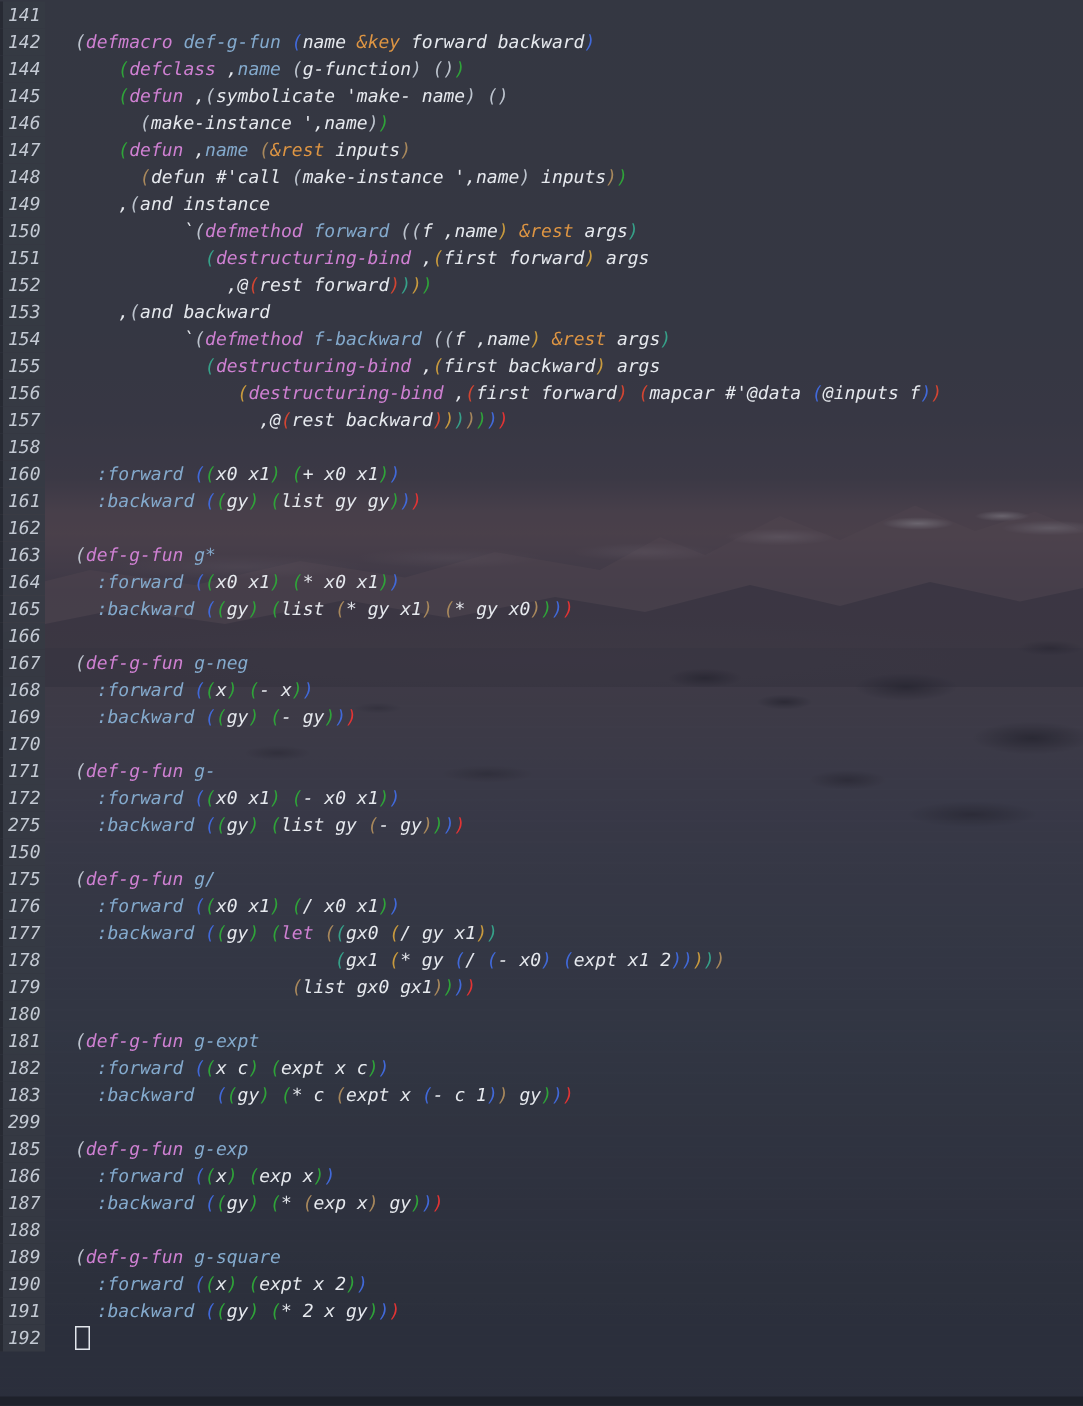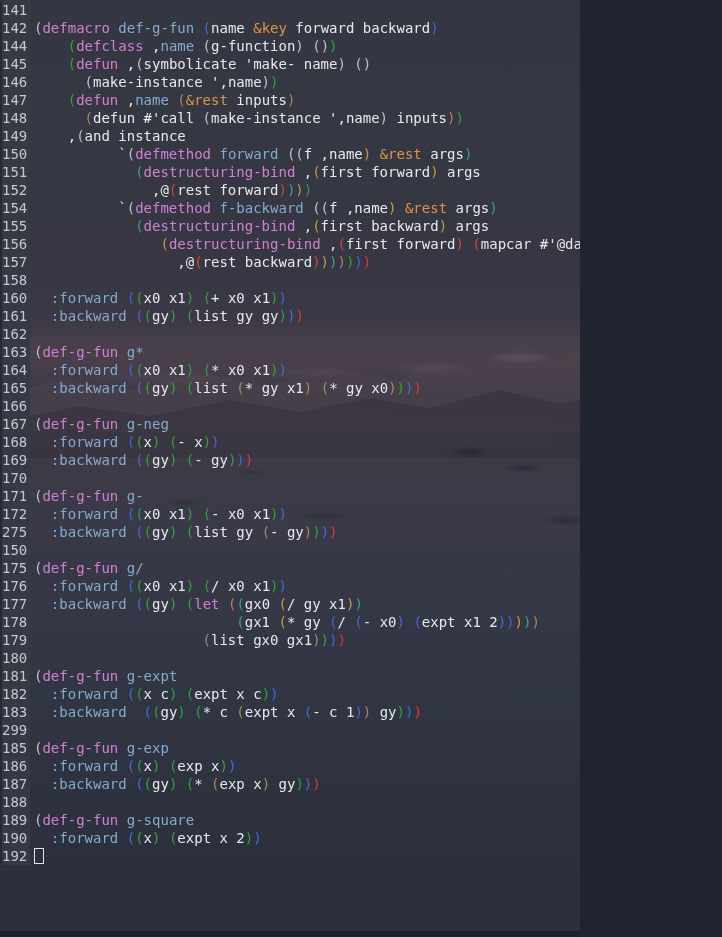--- a/index.html
+++ b/index.html
@@ -1,19 +1,19 @@
 <!DOCTYPE html>
 <html><head>
 <meta charset="utf-8">
 <style>
   html,body{margin:0;padding:0;background:#20242e;}
   #screen{
-    position:relative;width:580px;height:937px;overflow:hidden;
+    position:relative;width:722px;height:937px;overflow:hidden;
     font-family:"DejaVu Sans Mono","Liberation Mono",monospace;
-    font-size:14px;line-height:18px;
+    font-size:12px;line-height:18px;font-style:italic;
   }
   
   .bg-base{position:absolute;inset:0;
     background:linear-gradient(180deg,
       #3f434e 0%, #414350 22%, #464452 30%, #4f4756 34%,
       #6a5560 36.5%, #6f5761 38%, #544758 42%,
       #564a57 46%, #514a59 52%, #474659 58%,
       #3e4353 66%, #394050 74%, #323847 84%, #2c3240 94%, #293040 100%);}
   .ridge-far{position:absolute;inset:0;background:#7a606a;opacity:.5;
     clip-path:polygon(0 395px,60px 380px,130px 390px,200px 374px,270px 385px,330px 368px,400px 380px,440px 358px,470px 370px,520px 344px,560px 360px,610px 337px,650px 354px,690px 341px,722px 354px,722px 432px,0 432px);}
@@ -41,21 +41,21 @@
     radial-gradient(ellipse 500px 40px at 50% 440px, rgba(120,95,110,.12), transparent 75%);}
   .water-lines{position:absolute;left:0;right:0;top:470px;bottom:0;opacity:.5;
     background:repeating-linear-gradient(180deg, rgba(255,255,255,.025) 0 1px, transparent 1px 7px);}
   .tint{position:absolute;inset:0;background:rgba(43,46,56,.55);}
   .bottom-edge{position:absolute;left:0;right:0;bottom:0;height:6px;background:rgba(28,31,40,.85);}
   
   #editor{position:absolute;inset:0;padding-top:1px;cursor:text;}
   .row{display:flex;height:18px;}
   .ln{flex:0 0 30px;width:30px;box-sizing:border-box;text-align:right;padding-right:3px;
       color:#c3c9d3;background:rgba(54,58,68,.93);border-left:2px solid rgba(38,41,50,.9);}
-  .code{white-space:pre;padding-left:4px;color:#e6e9ee;}
+  .code{white-space:pre;padding-left:4px;color:#e6e9ee;margin-left:16px;}
   
   .c-w{color:#e6e9ee;}
   .c-k{color:#cf80d2;}
   .c-f{color:#84aacd;}
   .c-o{color:#de9543;}
   .c-p0{color:#bcc3cd;}
   .c-p1r{color:#e23434;}
   .c-pb{color:#4169d9;}
   .c-pg{color:#2fa339;}
   .c-pt{color:#a8885c;}
@@ -115,20 +115,24 @@
       </div>
       <div class="row">
         <div class="ln">151</div>
         <div class="code"><span class="c-w">            </span><span class="c-pteal">(</span><span class="c-k">destructuring-bind</span><span class="c-w"> ,</span><span class="c-pgold">(</span><span class="c-w">first forward</span><span class="c-pgold">)</span><span class="c-w"> args</span></div>
       </div>
       <div class="row">
         <div class="ln">152</div>
         <div class="code"><span class="c-w">              ,@</span><span class="c-pred">(</span><span class="c-w">rest forward</span><span class="c-pred">)</span><span class="c-pteal">)</span><span class="c-pgold">)</span><span class="c-pg">)</span></div>
       </div>
       <div class="row">
+        <div class="ln">153</div>
+        <div class="code"><span class="c-w">    ,</span><span class="c-p0">(</span><span class="c-w">and backward</span></div>
+      </div>
+      <div class="row">
         <div class="ln">154</div>
         <div class="code"><span class="c-w">          `</span><span class="c-p0">(</span><span class="c-k">defmethod</span><span class="c-w"> </span><span class="c-f">f-backward</span><span class="c-w"> </span><span class="c-p0">((</span><span class="c-w">f ,name</span><span class="c-pgold">)</span><span class="c-w"> </span><span class="c-o">&amp;rest</span><span class="c-w"> args</span><span class="c-pteal">)</span></div>
       </div>
       <div class="row">
         <div class="ln">155</div>
         <div class="code"><span class="c-w">            </span><span class="c-pteal">(</span><span class="c-k">destructuring-bind</span><span class="c-w"> ,</span><span class="c-pgold">(</span><span class="c-w">first backward</span><span class="c-pgold">)</span><span class="c-w"> args</span></div>
       </div>
       <div class="row">
         <div class="ln">156</div>
         <div class="code"><span class="c-w">               </span><span class="c-pgold">(</span><span class="c-k">destructuring-bind</span><span class="c-w"> ,</span><span class="c-pred">(</span><span class="c-w">first forward</span><span class="c-pred">)</span><span class="c-w"> </span><span class="c-pred">(</span><span class="c-w">mapcar #'@data </span><span class="c-pb">(</span><span class="c-w">@inputs f</span><span class="c-pb">)</span><span class="c-pred">)</span></div>
@@ -257,20 +261,24 @@
         <div class="ln">188</div>
         <div class="code"></div>
       </div>
       <div class="row">
         <div class="ln">189</div>
         <div class="code"><span class="c-p0">(</span><span class="c-k">def-g-fun</span><span class="c-w"> </span><span class="c-f">g-square</span></div>
       </div>
       <div class="row">
         <div class="ln">190</div>
         <div class="code"><span class="c-w">  </span><span class="c-f">:forward</span><span class="c-w"> </span><span class="c-pb">(</span><span class="c-pg">(</span><span class="c-w">x</span><span class="c-pg">)</span><span class="c-w"> </span><span class="c-pg">(</span><span class="c-w">expt x 2</span><span class="c-pg">)</span><span class="c-pb">)</span></div>
+      </div>
+      <div class="row">
+        <div class="ln">191</div>
+        <div class="code"><span class="c-w">  </span><span class="c-f">:backward</span><span class="c-w"> </span><span class="c-pb">(</span><span class="c-pg">(</span><span class="c-w">gy</span><span class="c-pg">)</span><span class="c-w"> </span><span class="c-pg">(</span><span class="c-w">* 2 x gy</span><span class="c-pg">)</span><span class="c-pb">)</span><span class="c-p1r">)</span></div>
       </div>
       <div class="row">
         <div class="ln">192</div>
         <div class="code"><span class="cursor-box"></span></div>
       </div>
     </div>
   <div class="bottom-edge"></div>
 </div>
 
 </body></html>

